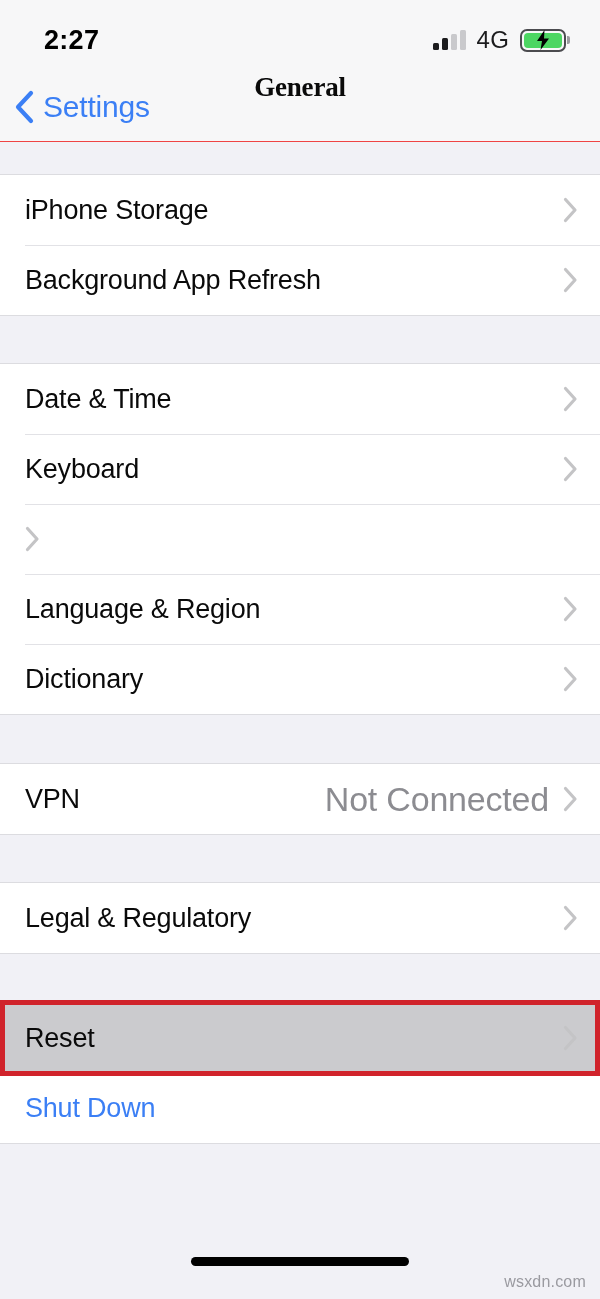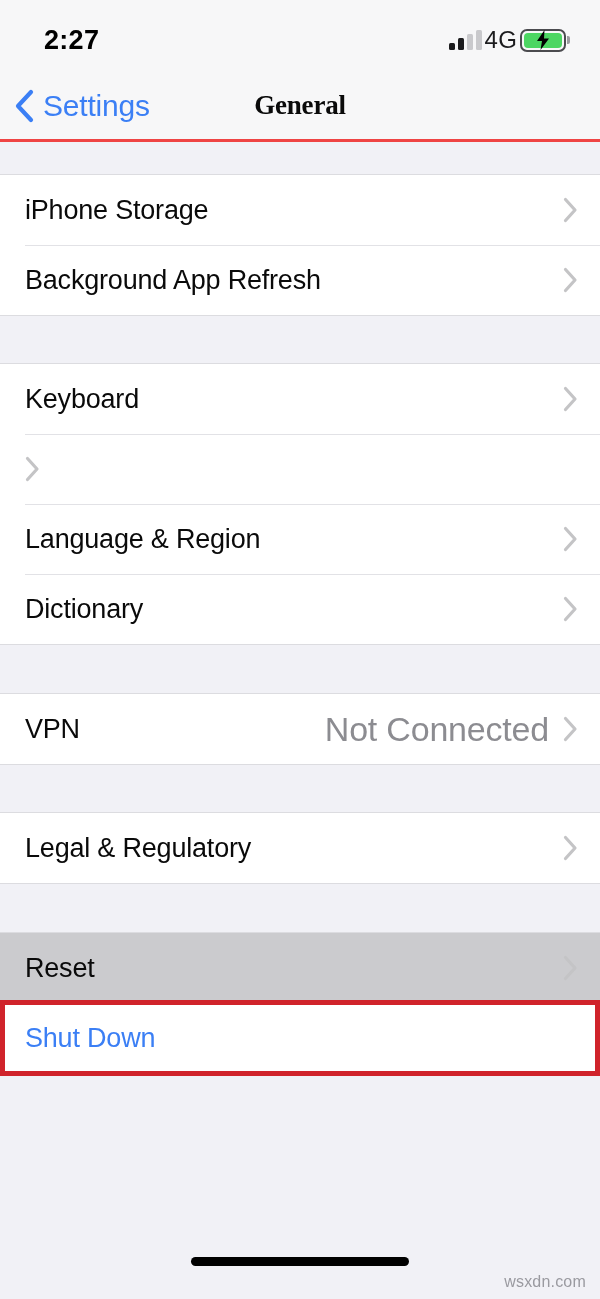--- a/index.html
+++ b/index.html
@@ -28,21 +28,21 @@
   }
   .status-time {
     font-size: 27px;
     font-weight: bold;
     color: #000;
     letter-spacing: 0.3px;
   }
   .status-right {
     display: flex;
     align-items: center;
-    gap: 3px;
+    gap: 11px;
   }
   .signal-bars {
     display: flex;
     align-items: flex-end;
     gap: 3px;
     height: 20px;
   }
   .signal-bars i {
     display: block;
     width: 6px;
@@ -96,22 +96,21 @@
     width: 16px;
     height: 20px;
   }
 
   
   .nav-bar {
     height: 70px;
     background: #f7f7f8;
     position: relative;
     display: flex;
-    align-items: center;
-    border-bottom: 3px solid #ef4444;
+    border-bottom: 1px solid #ef4444;
     box-sizing: border-box;
   }
   .nav-back {
     display: flex;
     align-items: center;
     gap: 9px;
     padding-left: 14px;
     cursor: pointer;
   }
   .chevron-left {
@@ -262,20 +261,26 @@
         <div class="row">
           <span class="row-label">Background App Refresh</span>
           <svg class="chevron-right" viewBox="0 0 15 26">
             <polyline points="2.5,2.5 12,13 2.5,23.5" fill="none" stroke="#c4c4c6" stroke-width="3.2" stroke-linecap="round" stroke-linejoin="round"></polyline>
           </svg>
         </div>
       </div>
       <div class="group-gap" style="height: 47px;"></div>
       <div class="group">
         <div class="row">
+          <span class="row-label">Date &amp; Time</span>
+          <svg class="chevron-right" viewBox="0 0 15 26">
+            <polyline points="2.5,2.5 12,13 2.5,23.5" fill="none" stroke="#c4c4c6" stroke-width="3.2" stroke-linecap="round" stroke-linejoin="round"></polyline>
+          </svg>
+        </div>
+        <div class="row">
           <span class="row-label">Keyboard</span>
           <svg class="chevron-right" viewBox="0 0 15 26">
             <polyline points="2.5,2.5 12,13 2.5,23.5" fill="none" stroke="#c4c4c6" stroke-width="3.2" stroke-linecap="round" stroke-linejoin="round"></polyline>
           </svg>
         </div>
         <div class="row">
           <svg class="chevron-right" viewBox="0 0 15 26">
             <polyline points="2.5,2.5 12,13 2.5,23.5" fill="none" stroke="#c4c4c6" stroke-width="3.2" stroke-linecap="round" stroke-linejoin="round"></polyline>
           </svg>
         </div>

